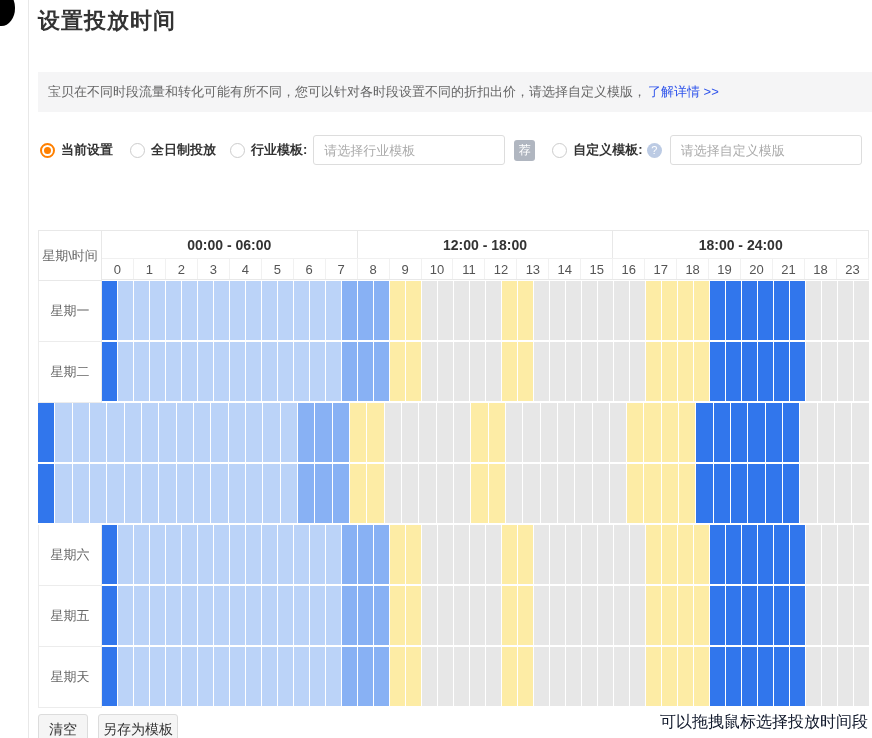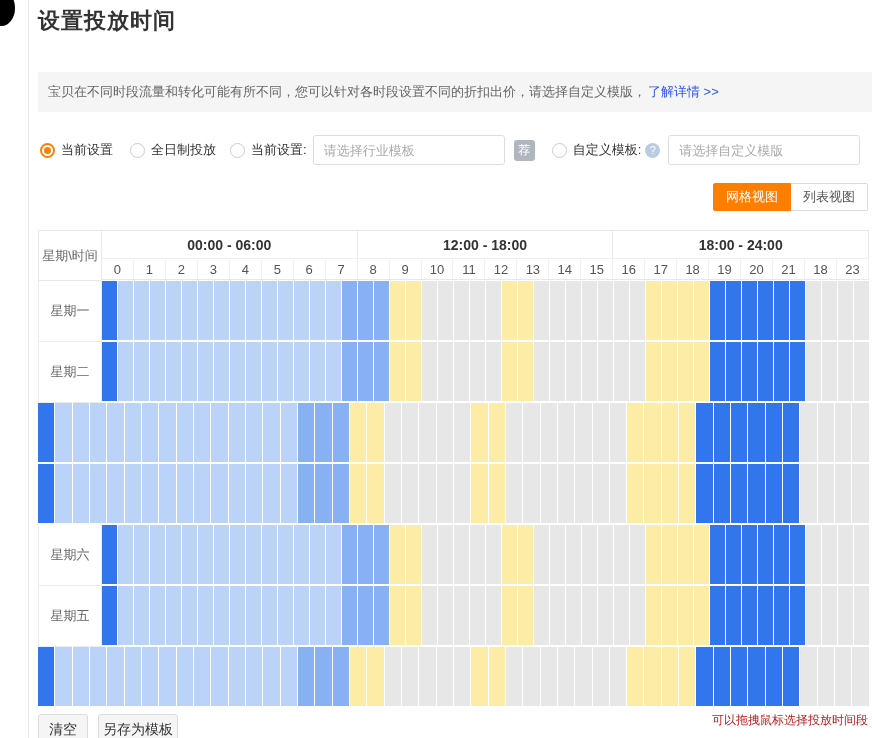--- a/index.html
+++ b/index.html
@@ -12,21 +12,21 @@
 
   .page-title { position:absolute; left:38px; top:6px; font-size:22px; font-weight:600; color:#333; letter-spacing:1px; }
 
   .banner { position:absolute; left:38px; right:0; top:72px; height:40px; background:#f5f5f6; display:flex; align-items:center; padding-left:10px; font-size:13px; color:#666; }
   .banner a { color:#2f54eb; text-decoration:none; margin-left:2px; }
 
   .mode-row { position:absolute; left:38px; top:134px; height:32px; display:flex; align-items:center; font-size:13px; color:#333; }
   .radio { width:15px; height:15px; border-radius:50%; border:1px solid #ccc; background:#fff; display:inline-block; position:relative; flex:0 0 auto; }
   .radio.checked { border:2px solid #ff8000; }
   .radio.checked::after { content:""; position:absolute; left:2px; top:2px; width:7px; height:7px; border-radius:50%; background:#ff8000; }
-  .radio-label { margin-left:6px; }
+  .radio-label { margin-left:6px;font-weight:bold; }
   .tpl-input { height:30px; border:1px solid #ddd; border-radius:3px; font-size:13px; padding:0 10px; color:#333; outline:none; font-family:inherit; background:#fff; }
   .tpl-input::placeholder { color:#aaa; }
   .rec-badge { width:21px; height:21px; background:#b0b6c0; border-radius:3px; color:#fff; font-size:12px; display:flex; align-items:center; justify-content:center; }
   .help-icon { width:15px; height:15px; border-radius:50%; background:#bccbe4; color:#fff; font-size:11px; display:flex; align-items:center; justify-content:center; margin-left:4px; }
 
   .view-toggle { position:absolute; right:4px; top:183px; height:28px; display:flex; }
   .view-btn { height:28px; padding:0 12px; font-size:13px; display:flex; align-items:center; justify-content:center; cursor:pointer; }
   .view-btn.active { background:#ff7e00; color:#fff; border:1px solid #ff7e00; border-radius:2px 0 0 2px; }
   .view-btn.inactive { background:#fff; color:#555; border:1px solid #d9d9d9; border-left:none; border-radius:0 2px 2px 0; }
 
@@ -40,21 +40,21 @@
   .hour-cell { flex:1; display:flex; align-items:center; justify-content:center; font-size:13px; color:#555; border-right:1px solid #f1f1f1; }
   .body-row { display:flex; height:61px; }
   .day-cell { width:64px; border-left:1px solid #ececec; border-right:1px solid #ececec; border-bottom:1px solid #ececec; display:flex; align-items:center; justify-content:center; font-size:13px; color:#666; background:#fff; }
   .cells { flex:1; display:flex; padding-bottom:2px; }
   .slot { flex:1; margin-right:1px; cursor:pointer; }
   .slot:last-child { margin-right:0; }
 
   .footer-btn { position:absolute; top:714px; height:32px; background:#f5f5f5; border:1px solid #dcdcdc; border-radius:3px; font-size:14px; color:#333; display:flex; align-items:center; justify-content:center; cursor:pointer; font-family:inherit; }
   .btn-clear { left:38px; width:50px; }
   .btn-save { left:98px; width:80px; }
-  .drag-hint { position:absolute; right:4px; top:712px; font-size:12px; color:#b91c1c; }
+  .drag-hint { position:absolute; right:4px; top:712px; font-size:16px; color:#0f172a; }
 </style>
 </head>
 <body>
 
 <div class="stage">
 
   <div class="corner-blob"></div>
   <div class="panel-edge"></div>
 
   <div class="page-title">设置投放时间</div>
@@ -68,36 +68,32 @@
     <span style="display:flex;align-items:center;margin-left:2px;">
       <span class="radio checked"></span>
       <span class="radio-label">当前设置</span>
     </span>
     <span style="display:flex;align-items:center;margin-left:17px;">
       <span class="radio"></span>
       <span class="radio-label">全日制投放</span>
     </span>
     <span style="display:flex;align-items:center;margin-left:14px;">
       <span class="radio"></span>
-      <span class="radio-label">当前设置:</span>
+      <span class="radio-label">行业模板:</span>
     </span>
     <input class="tpl-input" style="width: 192px; margin-left: 6px;" placeholder="请选择行业模板">
     <span class="rec-badge" style="margin-left:9px;">荐</span>
     <span style="display:flex;align-items:center;margin-left:17px;">
       <span class="radio"></span>
       <span class="radio-label">自定义模板:</span>
     </span>
     <span class="help-icon">?</span>
     <input class="tpl-input" style="width: 192px; margin-left: 8px;" placeholder="请选择自定义模版">
   </div>
 
-  <div class="view-toggle">
-    <div class="view-btn active">网格视图</div>
-    <div class="view-btn inactive">列表视图</div>
-  </div>
 
   <div class="sched">
     <div class="sched-head">
       <div class="corner-cell">星期\时间</div>
       <div class="head-right">
         <div class="group-row" id="group-row">
             <div class="group-cell">00:00 - 06:00</div>
             <div class="group-cell">12:00 - 18:00</div>
             <div class="group-cell">18:00 - 24:00</div>
           </div>
@@ -440,20 +436,21 @@
             <div class="slot" style="background: rgb(49, 118, 236);"></div>
             <div class="slot" style="background: rgb(49, 118, 236);"></div>
             <div class="slot" style="background: rgb(49, 118, 236);"></div>
             <div class="slot" style="background: rgb(231, 231, 231);"></div>
             <div class="slot" style="background: rgb(231, 231, 231);"></div>
             <div class="slot" style="background: rgb(231, 231, 231);"></div>
             <div class="slot" style="background: rgb(231, 231, 231);"></div>
           </div>
         </div>
         <div class="body-row">
+          <div class="day-cell">星期天</div>
           <div class="cells">
             <div class="slot" style="background: rgb(49, 118, 236);"></div>
             <div class="slot" style="background: rgb(187, 211, 248);"></div>
             <div class="slot" style="background: rgb(187, 211, 248);"></div>
             <div class="slot" style="background: rgb(187, 211, 248);"></div>
             <div class="slot" style="background: rgb(187, 211, 248);"></div>
             <div class="slot" style="background: rgb(187, 211, 248);"></div>
             <div class="slot" style="background: rgb(187, 211, 248);"></div>
             <div class="slot" style="background: rgb(187, 211, 248);"></div>
             <div class="slot" style="background: rgb(187, 211, 248);"></div>

